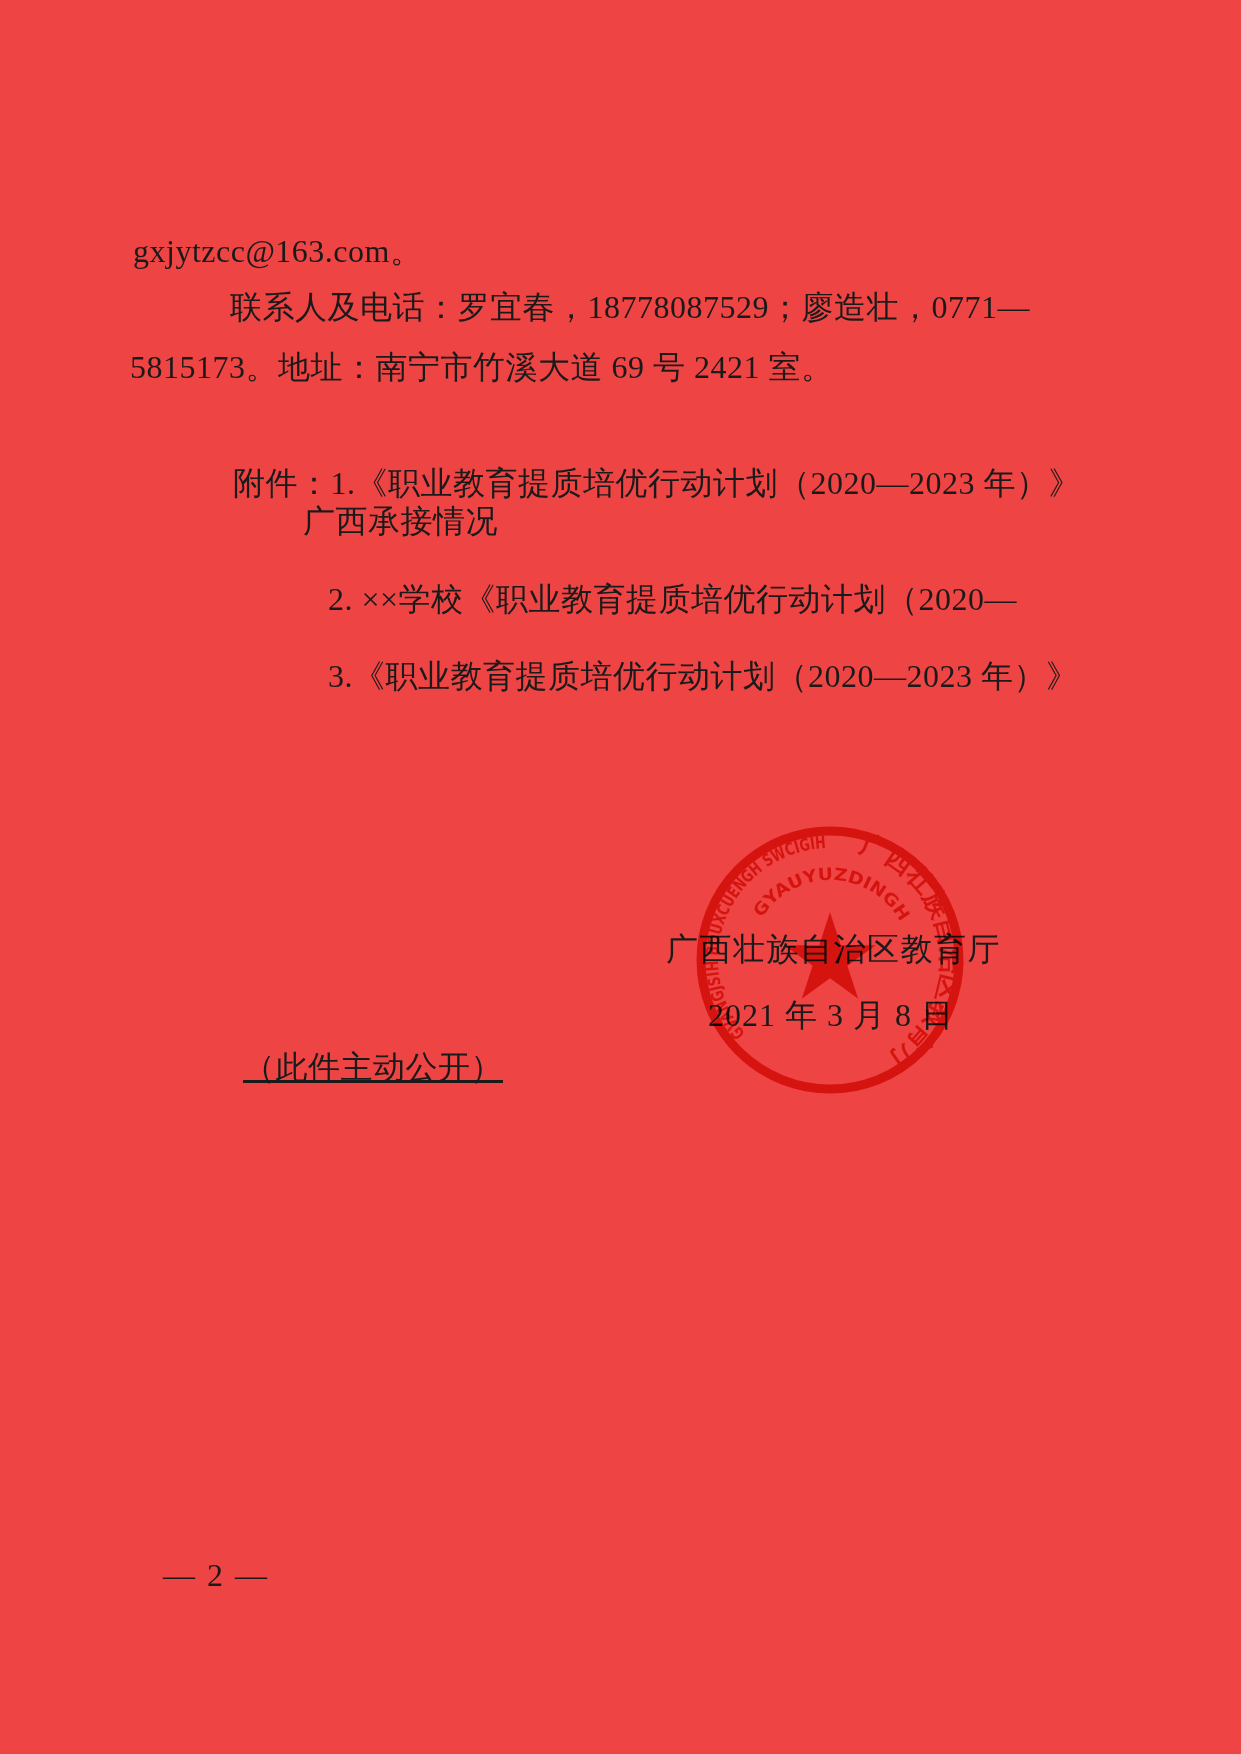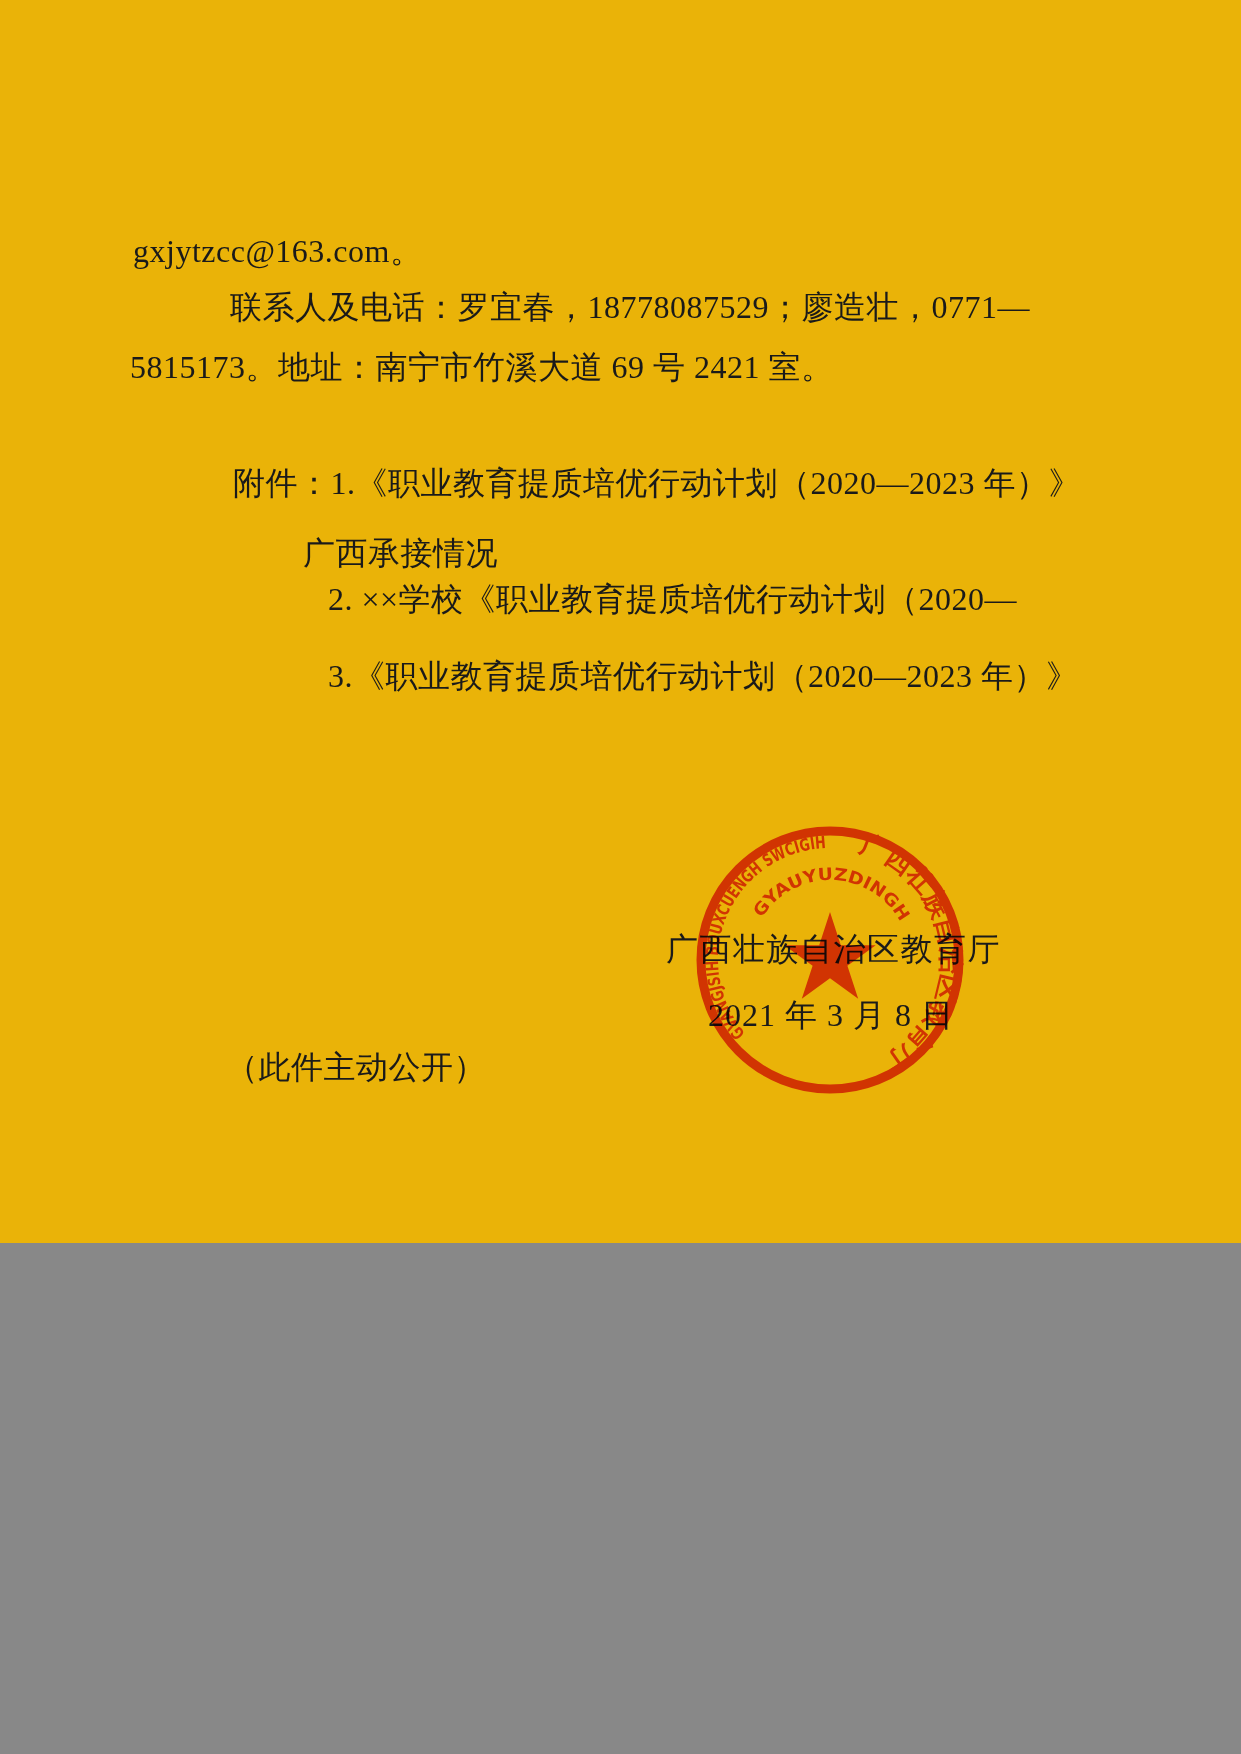--- a/index.html
+++ b/index.html
@@ -1,44 +1,44 @@
 <!DOCTYPE html>
 <html><head>
 <meta charset="utf-8">
 <style>
   html,body{margin:0;padding:0;background:#888;}
   .page{
     position:relative;
-    width:1241px;height:1243px;
+    width:1241px;height:1754px;
     margin:0 auto;
-    background:#eab308;
+    background:#ef4444;
     overflow:hidden;
     font-family:"Liberation Serif","DejaVu Serif",serif;
     color:#1a1a1a;
   }
   .line{
     position:absolute;
     white-space:nowrap;
     font-size:32px;
     line-height:1.2;
     letter-spacing:0.5px;
     margin:0;
   }
   .email-line{left:133px;top:232px;}
   .contact-line2{left:230px;top:288px;}
   .contact-line3{left:130px;top:348px;}
   .att-line1{left:233px;top:464px;}
-  .att-line2{left:303px;top:534px;text-align:right;}
+  .att-line2{left:303px;top:502px;text-align:right;}
   .att-line3{left:328px;top:580px;}
   .att-line4{left:332px;top:640px;}
   .att-line5{left:328px;top:657px;}
   .att-line6{left:340px;top:754px;}
   .issuer-line{left:666px;top:930px;letter-spacing:1.5px;}
   .date-line{left:708px;top:996px;letter-spacing:1px;}
-  .disclosure-line{left:226px;top:1048px;}
+  .disclosure-line{left:243px;top:1048px;text-decoration:underline;}
   .page-number{left:163px;top:1556px;letter-spacing:2px;}
   .seal{
     position:absolute;
     left:660px;top:790px;
     width:350px;height:340px;
     mix-blend-mode:multiply;
     opacity:0.92;
   }
   .seal text{
     font-family:"DejaVu Sans","Liberation Sans",sans-serif;

